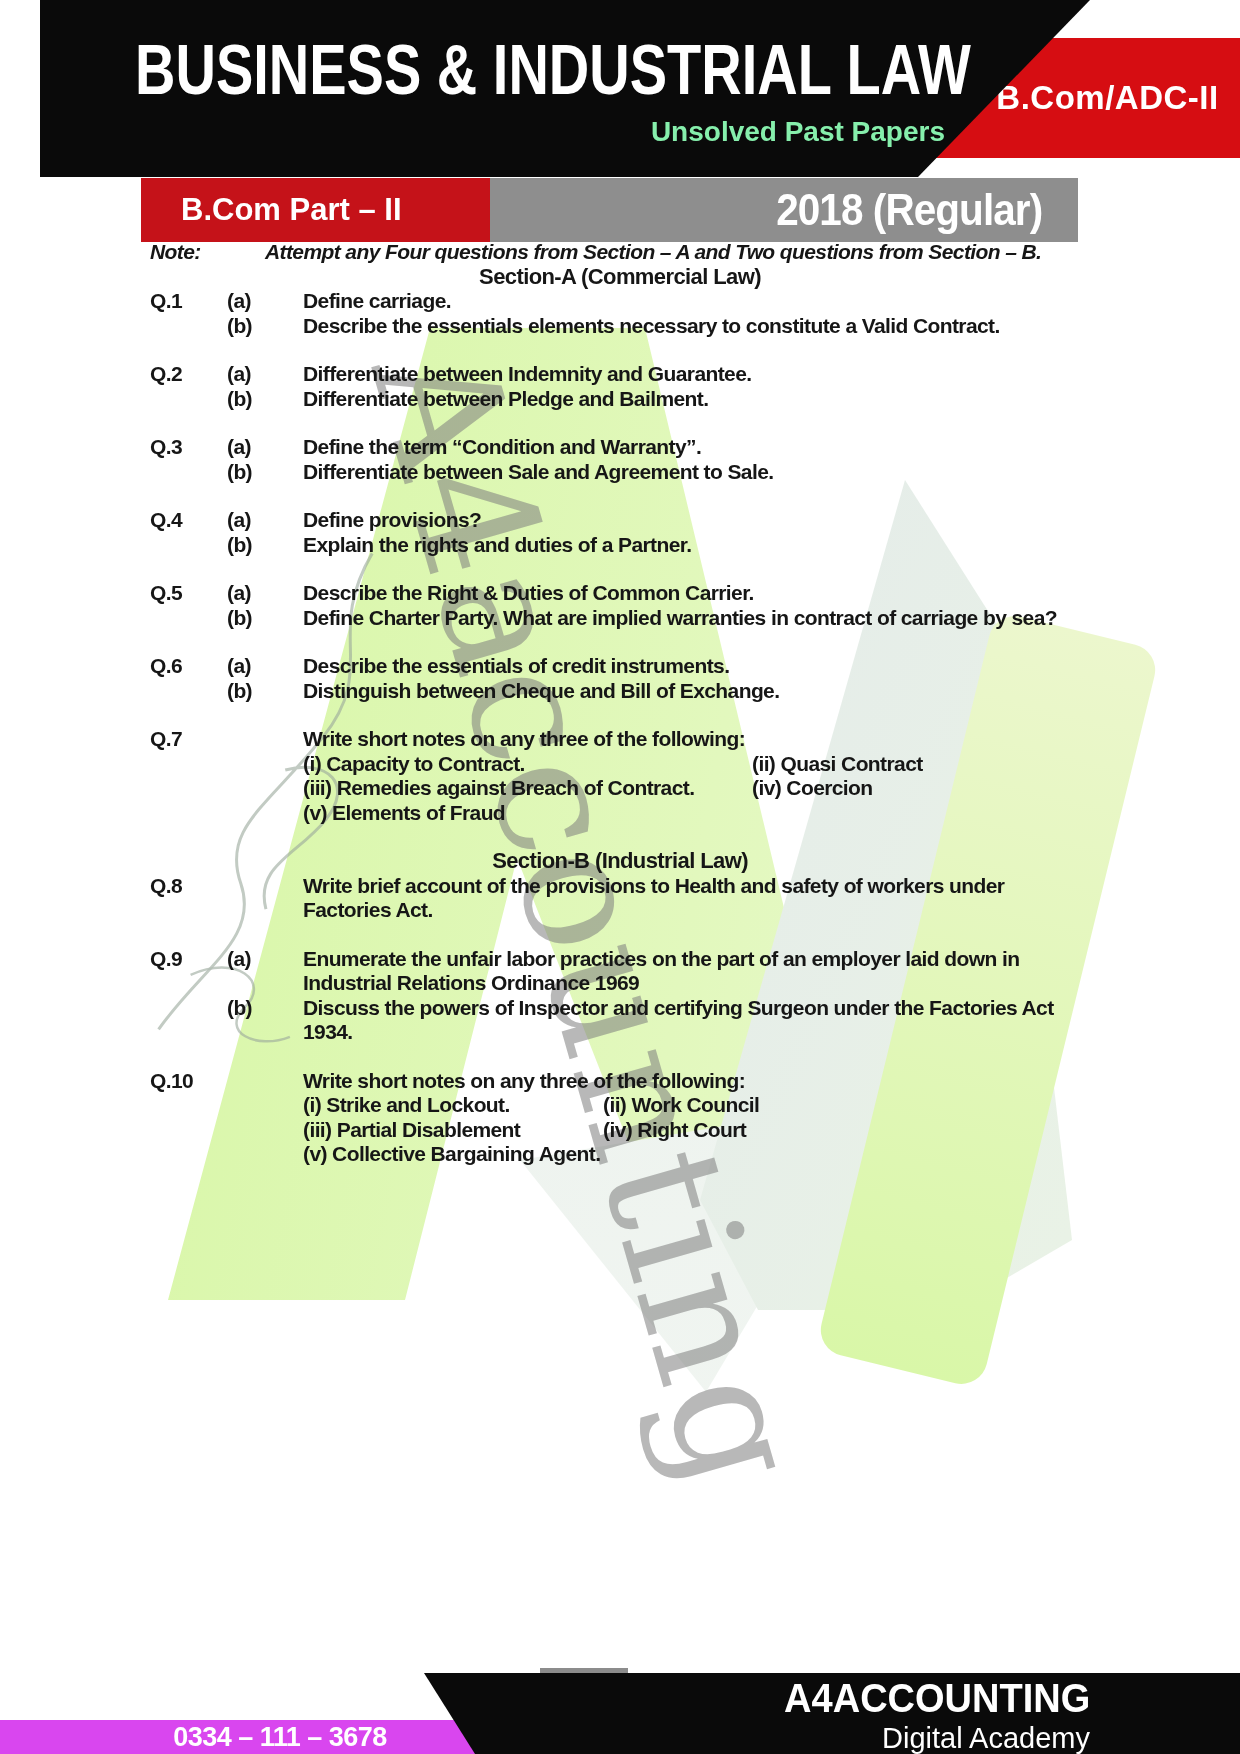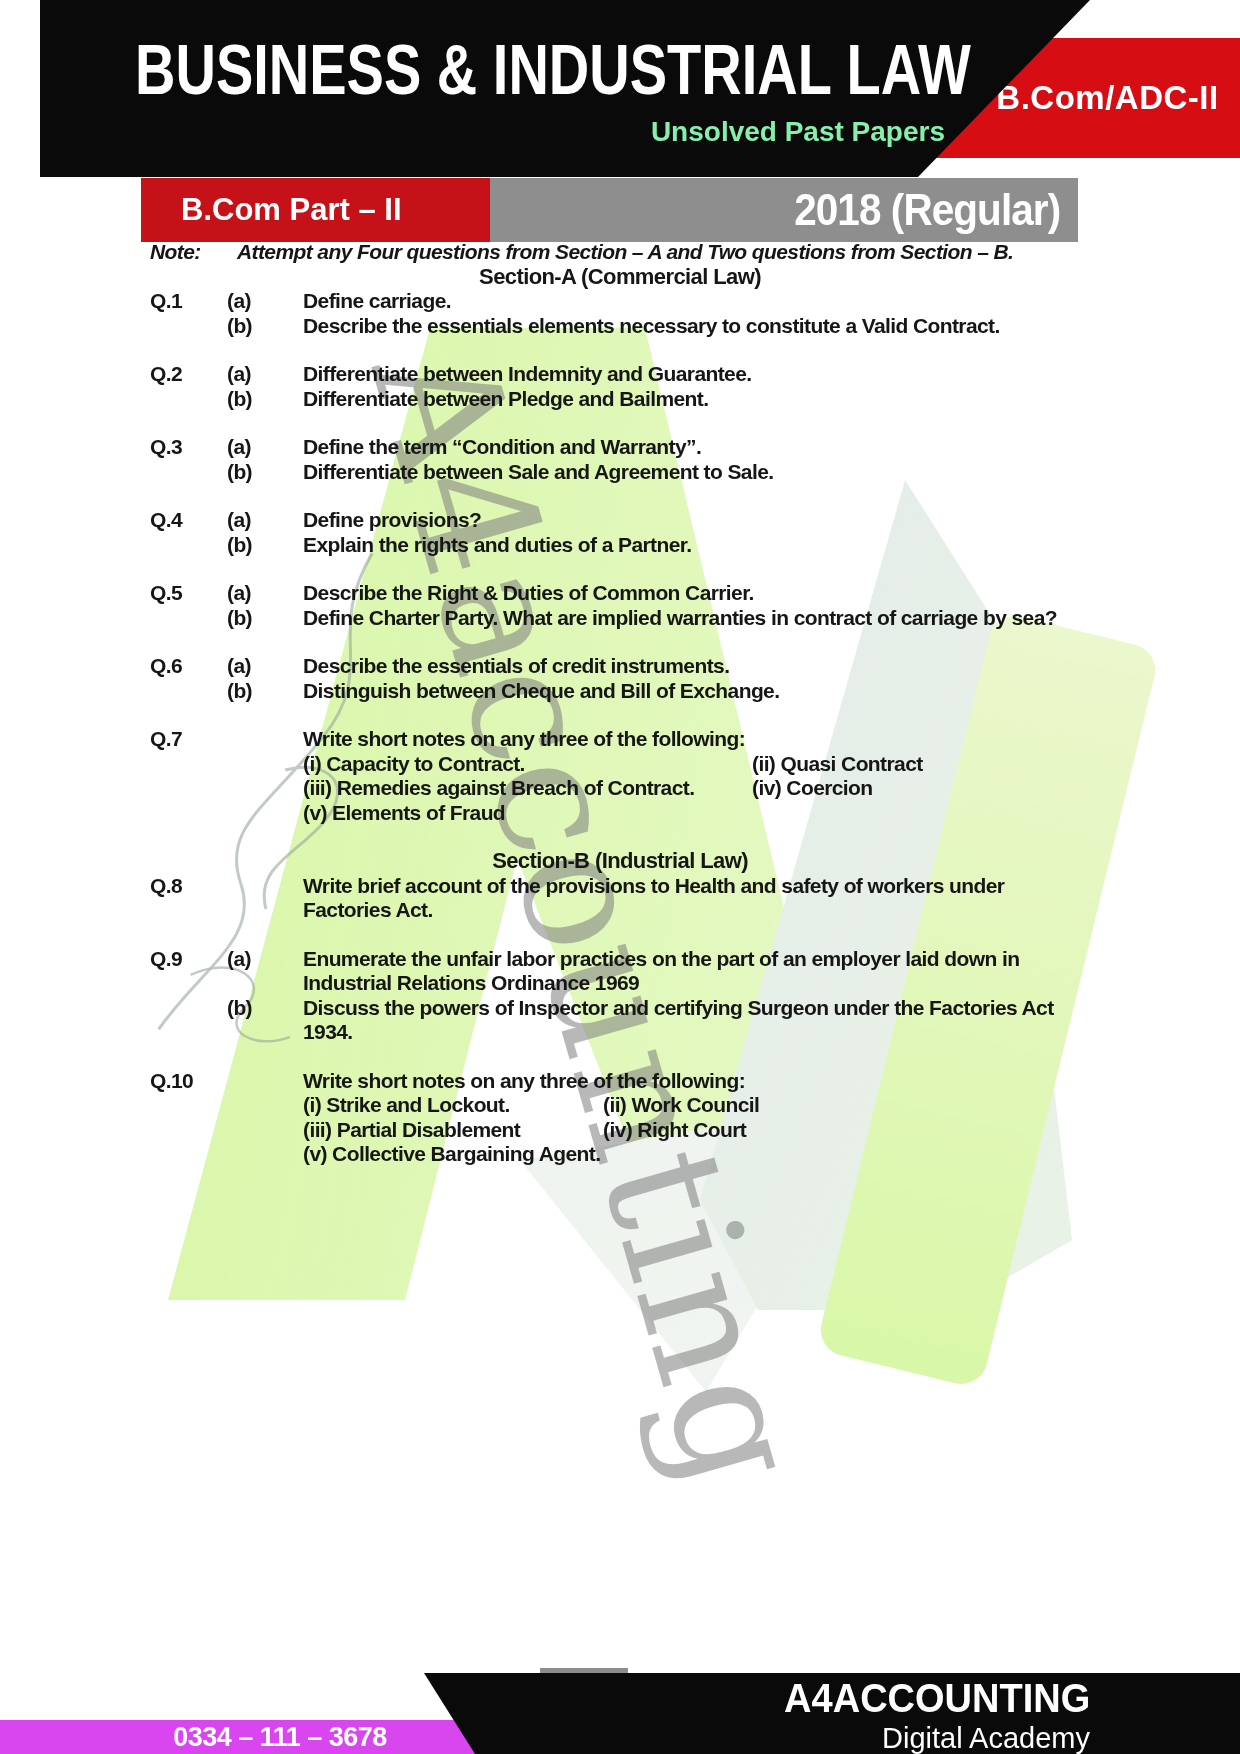--- a/index.html
+++ b/index.html
@@ -31,28 +31,28 @@
   .hdr-badge{position:absolute;left:920px;top:38px;width:320px;height:120px;background:#d60d12;z-index:4;
              clip-path:polygon(77px 0,100% 0,100% 100%,7px 100%);
              display:flex;align-items:center;justify-content:center;padding-left:55px;box-sizing:border-box;}
   .hdr-badge span{color:#fff;font-weight:700;font-size:33px;letter-spacing:.5px;}
 
   
   .bar{position:absolute;top:178px;left:141px;height:64px;z-index:4;display:flex;}
   .bar-red{width:349px;background:#c51219;display:flex;align-items:center;box-sizing:border-box;padding-left:40px;}
   .bar-red span{color:#fff;font-weight:700;font-size:31px;white-space:nowrap;}
   .bar-gray{width:588px;background:#8e8e8e;display:flex;align-items:center;justify-content:flex-end;
-            box-sizing:border-box;padding-right:18px;}
+            box-sizing:border-box;padding-right:36px;}
   .bar-gray span{color:#fff;font-weight:700;font-size:44px;letter-spacing:-1px;transform:scaleX(.92);
             transform-origin:right center;white-space:nowrap;}
 
   
   .content{position:absolute;left:150px;top:240px;width:940px;z-index:2;
            font-size:21px;font-weight:700;letter-spacing:-0.6px;line-height:24.5px;}
-  .note-row{display:flex;}
+  .note-row{display:flex;gap:28px;}
   .note-label{width:87px;flex:0 0 87px;font-style:italic;}
   .note-text{font-style:italic;}
   .sec-heading{text-align:center;font-size:22px;}
   .qblock{display:flex;margin-top:0;margin-bottom:24px;}
   .qno{width:77px;flex:0 0 77px;}
   .qbody{flex:1;}
   .prow{display:flex;}
   .plabel{width:76px;flex:0 0 76px;}
   .ptext{width:790px;max-width:790px;}
   .nrow{display:flex;}

